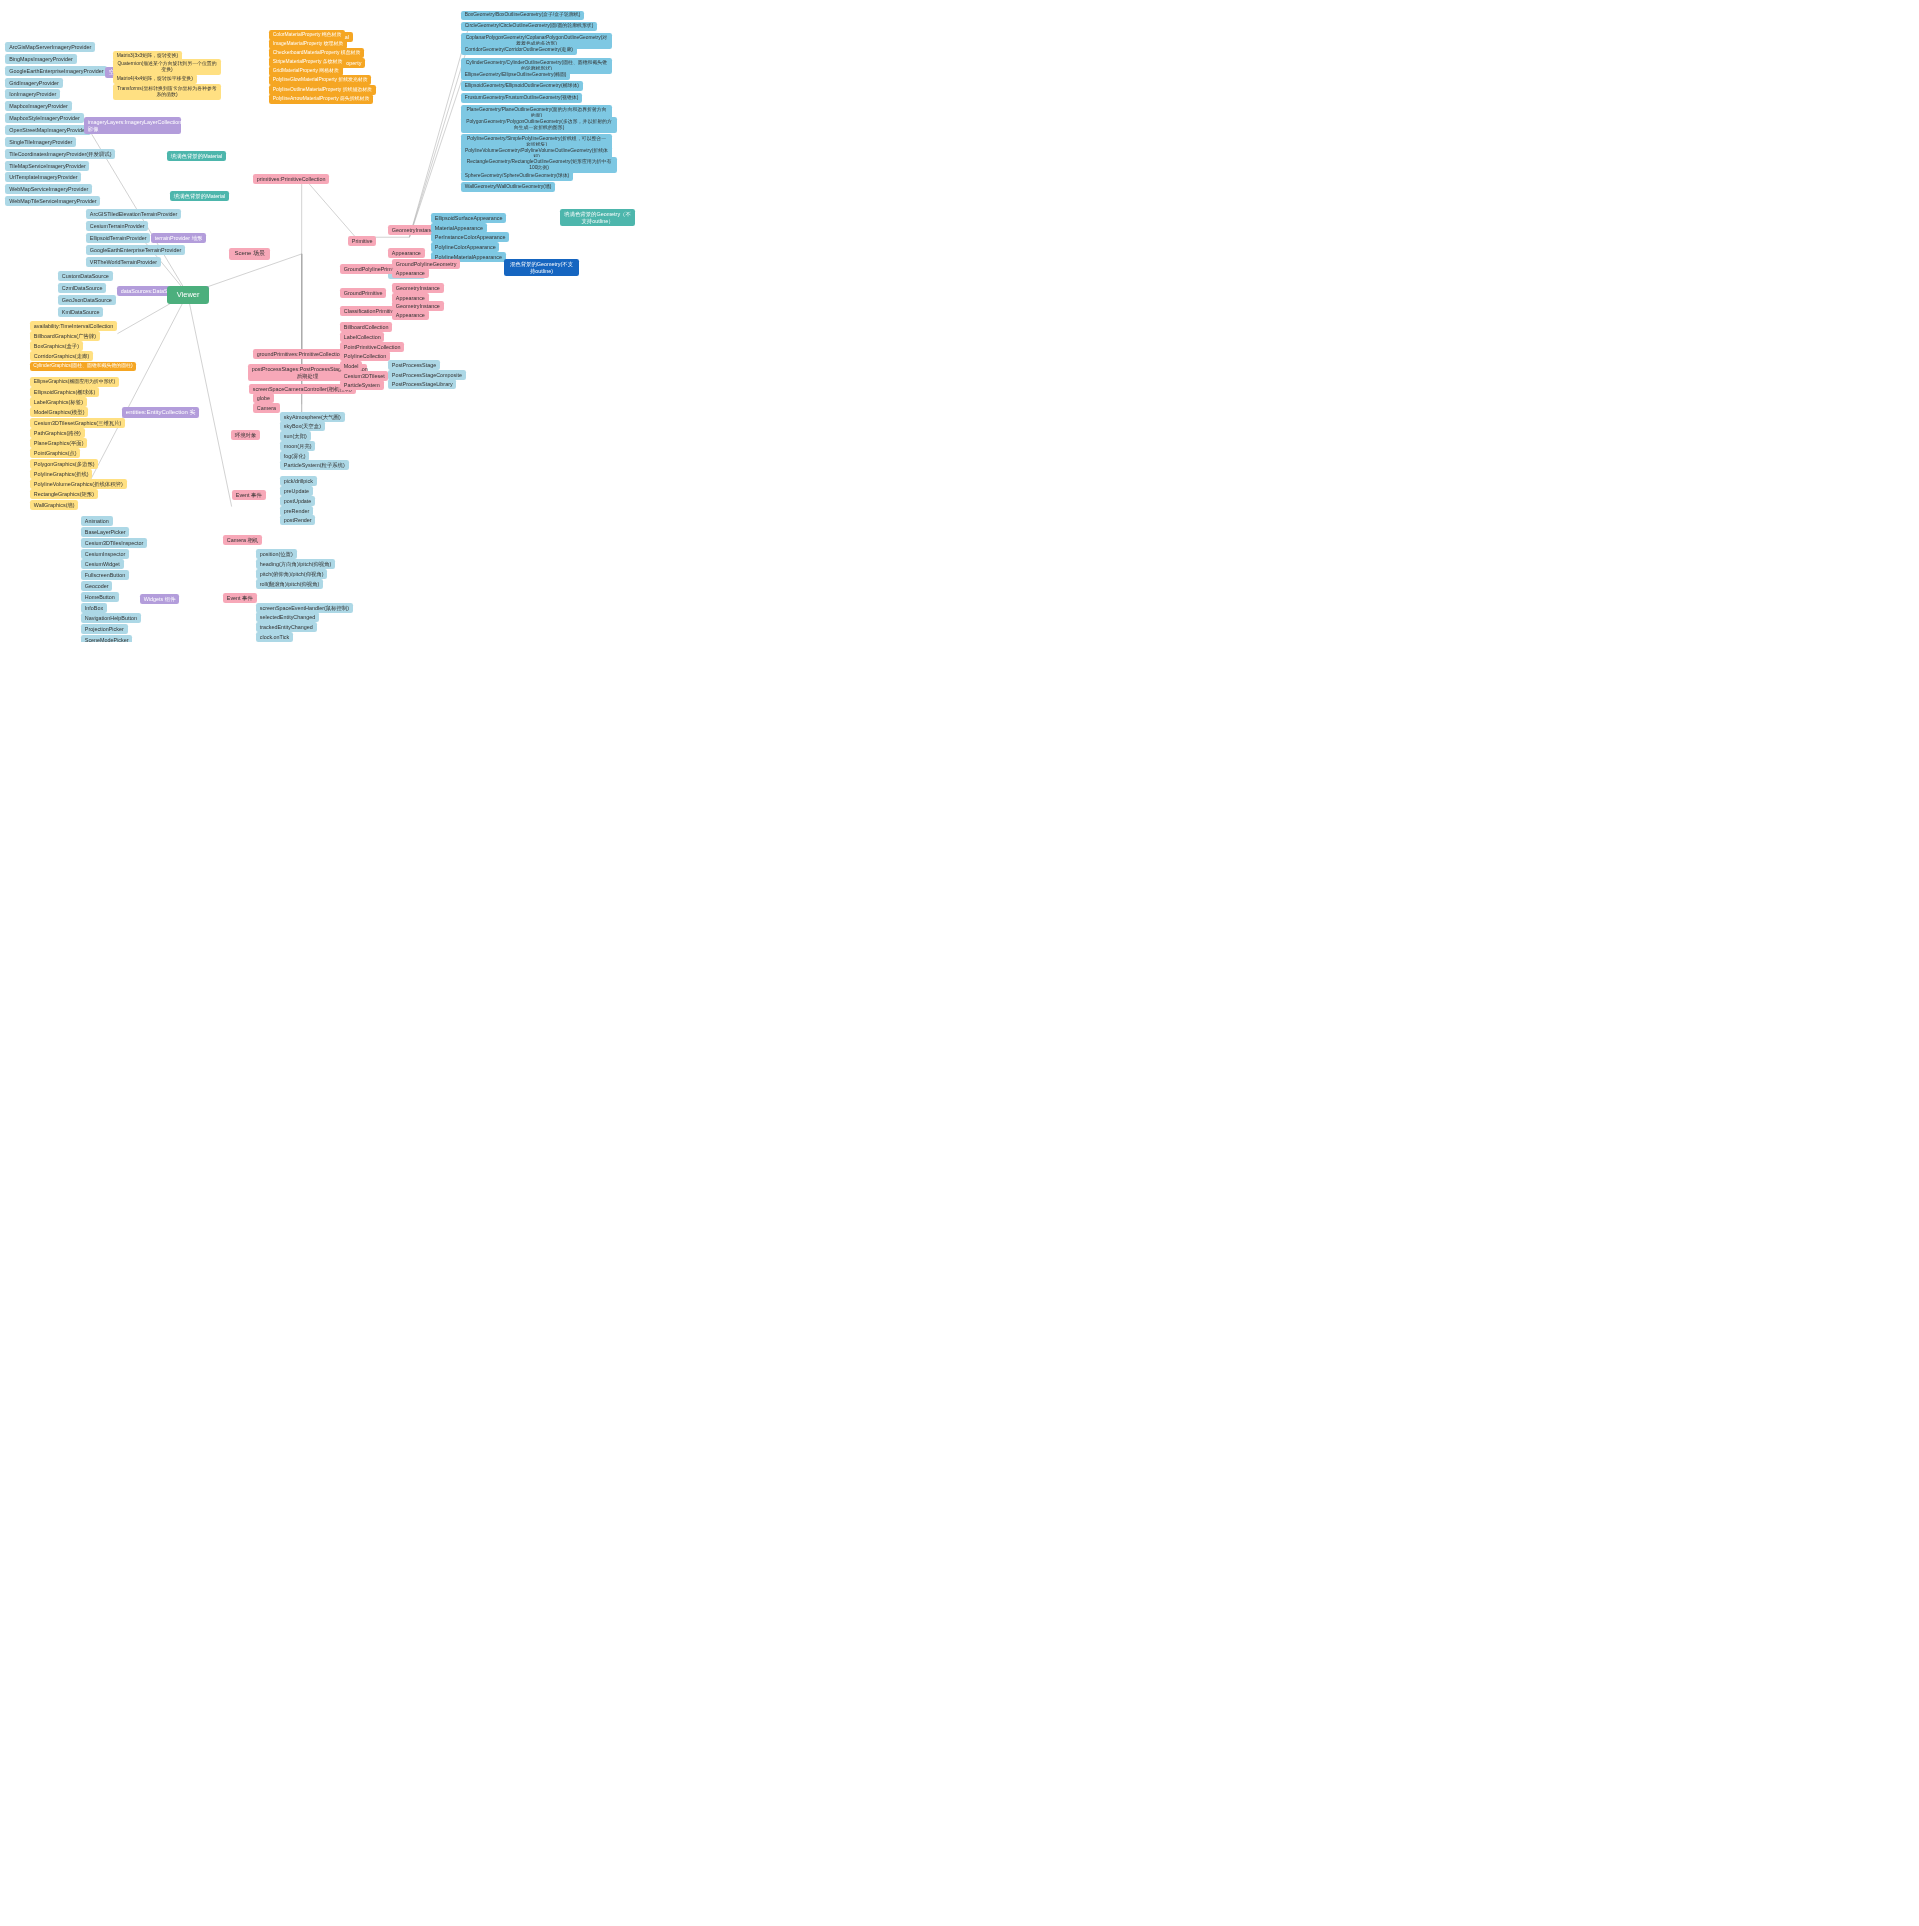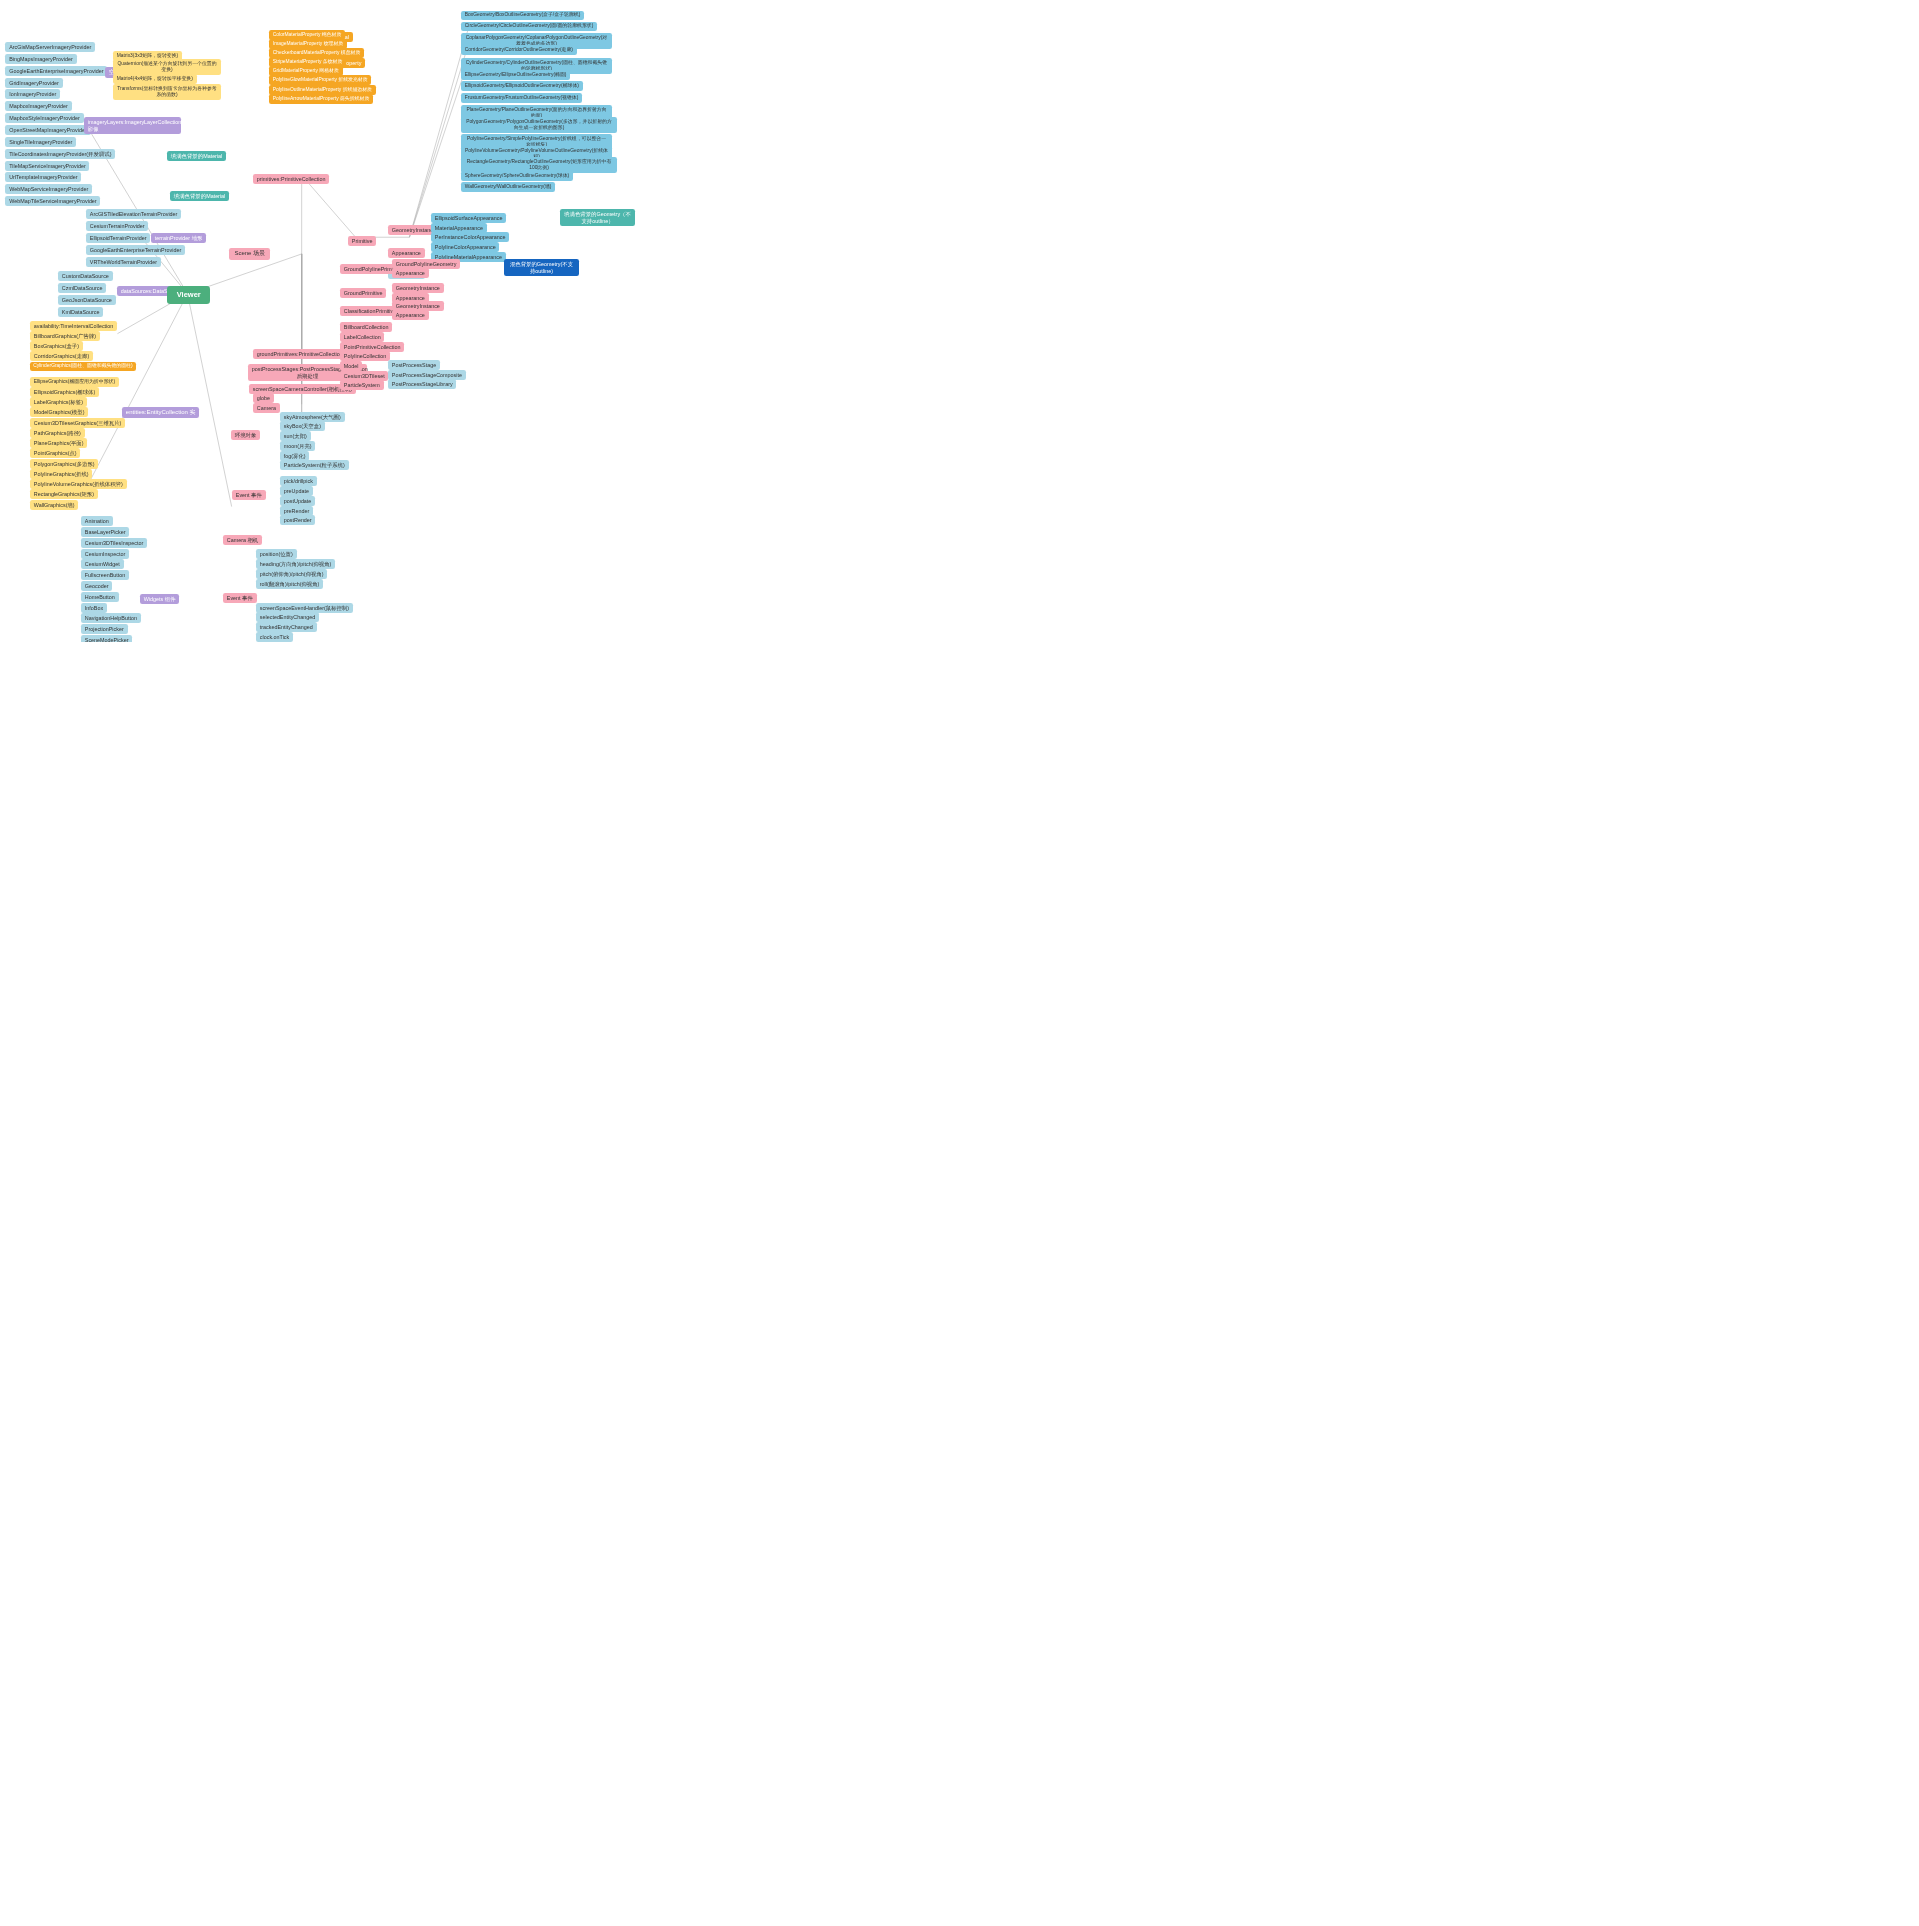--- a/index.html
+++ b/index.html
@@ -29,21 +29,21 @@
       font-size: 5.4px;
       line-height: 1.3;
       white-space: nowrap;
       text-align: center;
       cursor: default;
     }
     .node-viewer {
       background: #4caf7d;
       color: white;
       font-size: 7.5px;
-      font-weight: bold;
+      font-weight: normal;
       border-radius: 3.2px;
       padding: 4.3px 9.7px;
     }
     .node-scene {
       background: #f7a8b8;
       color: #333;
       border-radius: 2.2px;
       padding: 2.2px 5.4px;
       font-size: 6px;
     }

